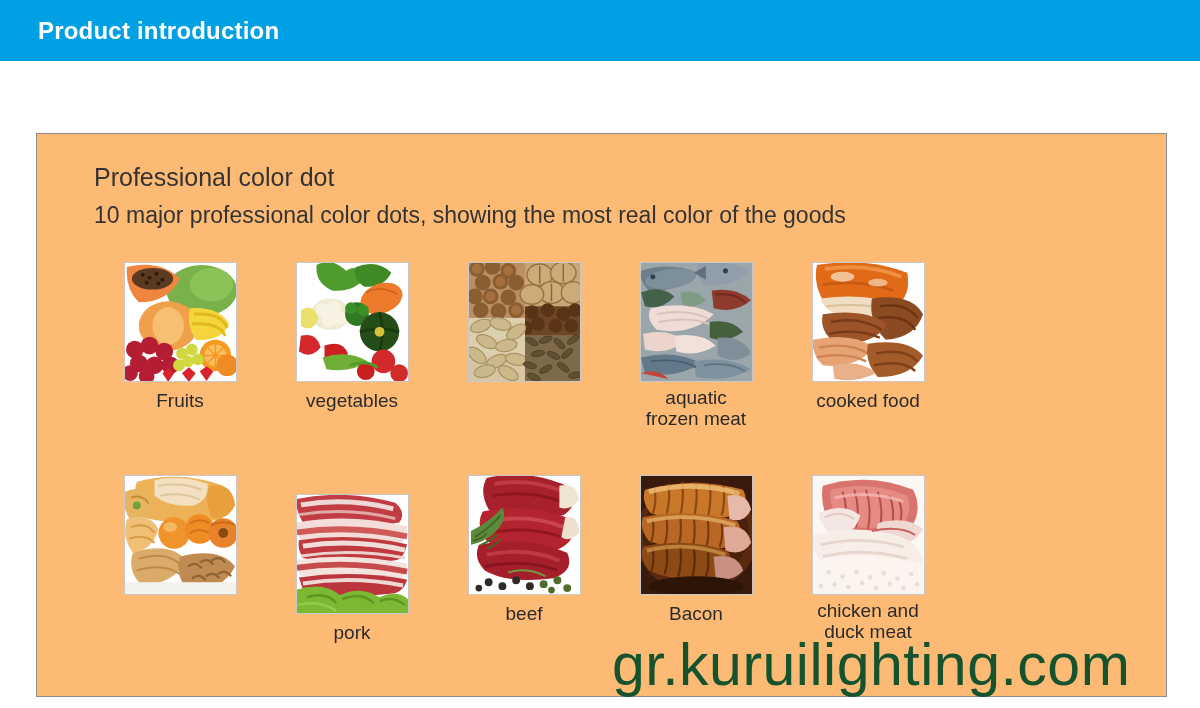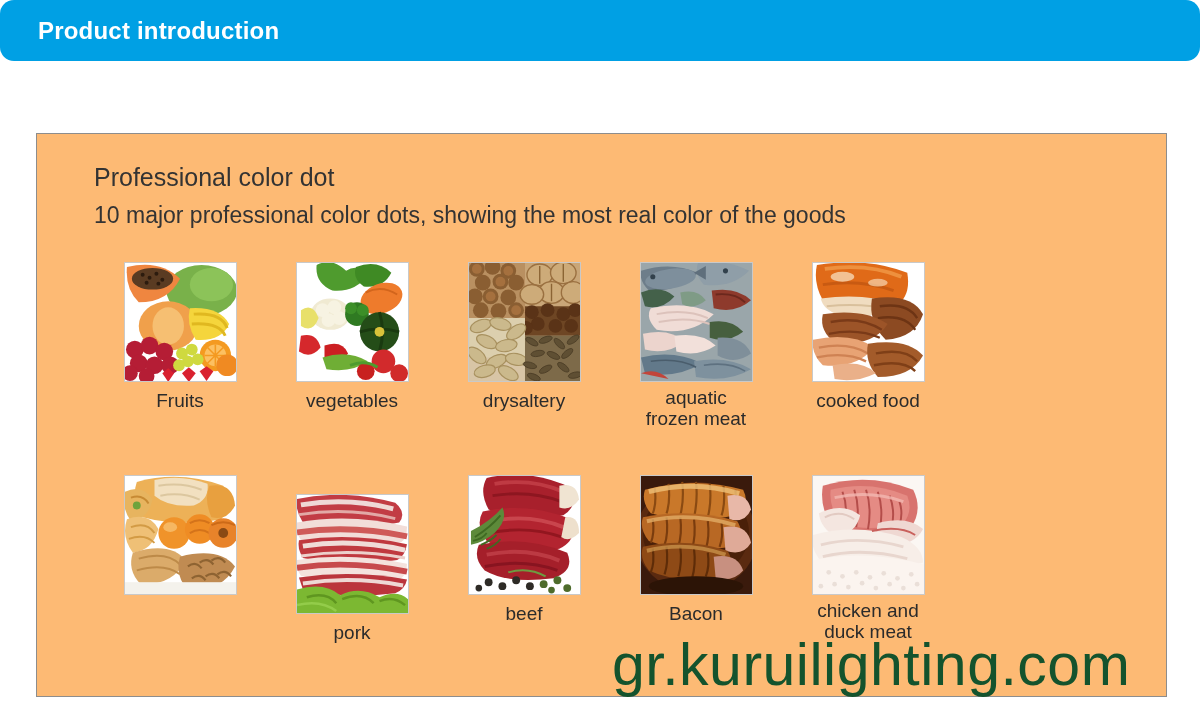--- a/index.html
+++ b/index.html
@@ -17,21 +17,20 @@
 
   
   .banner {
     position: absolute;
     left: 0;
     top: 0;
     width: 1200px;
     height: 61px;
     background: #00a0e4;
     box-sizing: border-box;
-    border-radius: 14px;
   }
   .banner-title {
     position: absolute;
     left: 38px;
     top: 17px;
     font-size: 24px;
     font-weight: bold;
     color: #ffffff;
     letter-spacing: 0.2px;
     white-space: nowrap;
@@ -282,21 +281,20 @@
             <ellipse cx="86" cy="94" rx="7" ry="3" transform="rotate(25 86 94)"></ellipse>
             <ellipse cx="100" cy="92" rx="7" ry="3" transform="rotate(-40 100 92)"></ellipse>
             <ellipse cx="62" cy="104" rx="7" ry="3" transform="rotate(15 62 104)"></ellipse>
             <ellipse cx="78" cy="108" rx="7" ry="3" transform="rotate(-28 78 108)"></ellipse>
             <ellipse cx="96" cy="106" rx="7" ry="3" transform="rotate(38 96 106)"></ellipse>
             <ellipse cx="108" cy="114" rx="7" ry="3" transform="rotate(-12 108 114)"></ellipse>
             <ellipse cx="66" cy="116" rx="7" ry="3" transform="rotate(22 66 116)"></ellipse>
           </g>
         </svg>
       </div>
-      <div class="caption">drysaltery</div>
     </div>
 
     <div class="tile" style="left:573px; top:128px;">
       <div class="thumb">
         <svg viewBox="0 0 113 120" preserveAspectRatio="none">
           <rect width="113" height="120" fill="#9aa6aa"></rect>
           <path d="M0 8 Q30 -2 58 10 Q38 30 8 28 Q-2 18 0 8Z" fill="#6d7d8a"></path>
           <path d="M58 0 Q88 -4 110 8 Q92 26 64 22 Q54 12 58 0Z" fill="#8f9ea8"></path>
           <ellipse cx="30" cy="16" rx="26" ry="10" fill="#7e8f9c" transform="rotate(-8 30 16)"></ellipse>
           <circle cx="12" cy="14" r="2.6" fill="#32414c"></circle>

